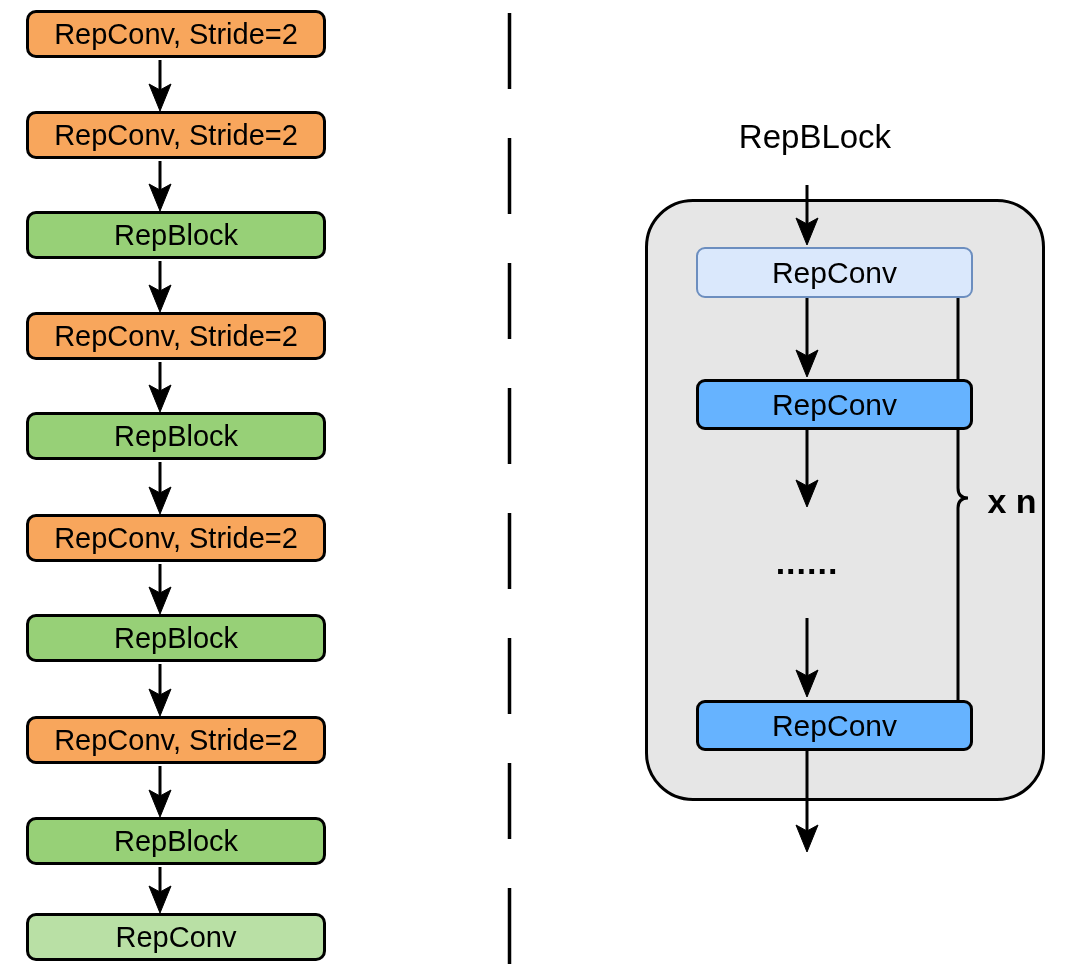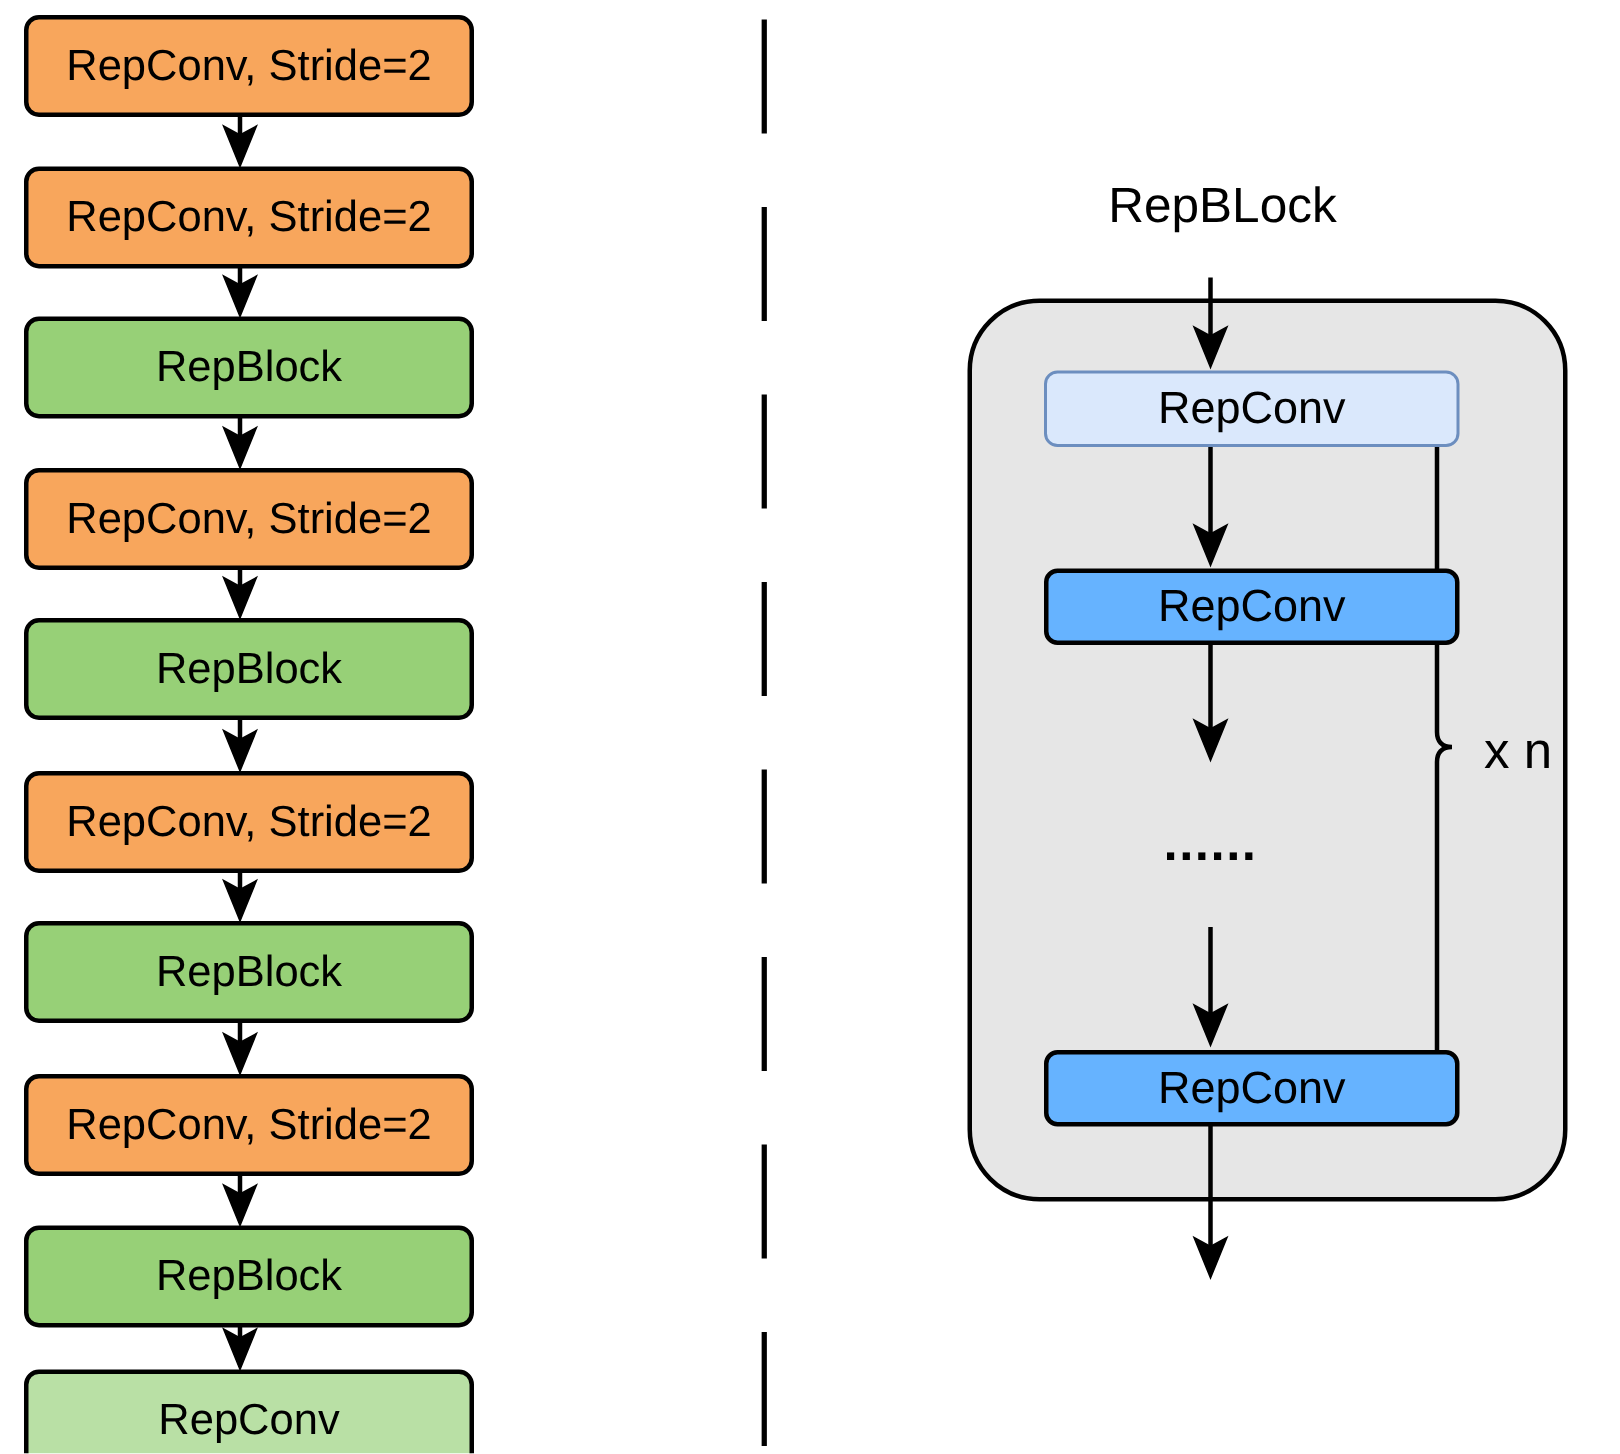--- a/index.html
+++ b/index.html
@@ -16,21 +16,21 @@
     box-sizing: border-box;
     border: 3px solid #000000;
     border-radius: 10px;
     display: flex;
     align-items: center;
     justify-content: center;
     font-size: 29px;
     color: #000000;
     line-height: 1;
   }
-  .left-node { left: 16px; width: 300px; height: 68px; }
+  .left-node { left: 26px; width: 300px; height: 48px; }
   .right-node { left: 696px; width: 277px; height: 51px; border-radius: 9px; font-size: 30px; }
   .right-node.first { border-width: 2px; }
   #rep-container {
     position: absolute;
     box-sizing: border-box;
     left: 645px; top: 199px;
     width: 400px; height: 602px;
     background: #E6E6E6;
     border: 3px solid #000000;
     border-radius: 48px;
@@ -41,21 +41,21 @@
   .text-label {
     position: absolute;
     color: #000000;
     display: flex;
     align-items: center;
     justify-content: center;
     line-height: 1;
   }
   #right-title { left: 645px; top: 116px; width: 340px; height: 40px; font-size: 33px; }
   #ellipsis-label { left: 707px; top: 534px; width: 200px; height: 55px; font-size: 34px; font-weight: bold; letter-spacing: 1px; }
-  #repeat-label { left: 972px; top: 481px; width: 80px; height: 40px; font-size: 34px; }
+  #repeat-label { left: 972px; top: 481px; width: 80px; height: 40px; font-size: 34px; font-weight: bold; }
 </style>
 </head>
 <body>
 
 <div id="canvas">
 
   <div id="rep-container" style="background-color: rgb(230, 230, 230);"></div>
 
   <svg id="svg-overlay" width="1080" height="969" viewBox="0 0 1080 969">
     <g stroke="#000000" fill="#000000">

